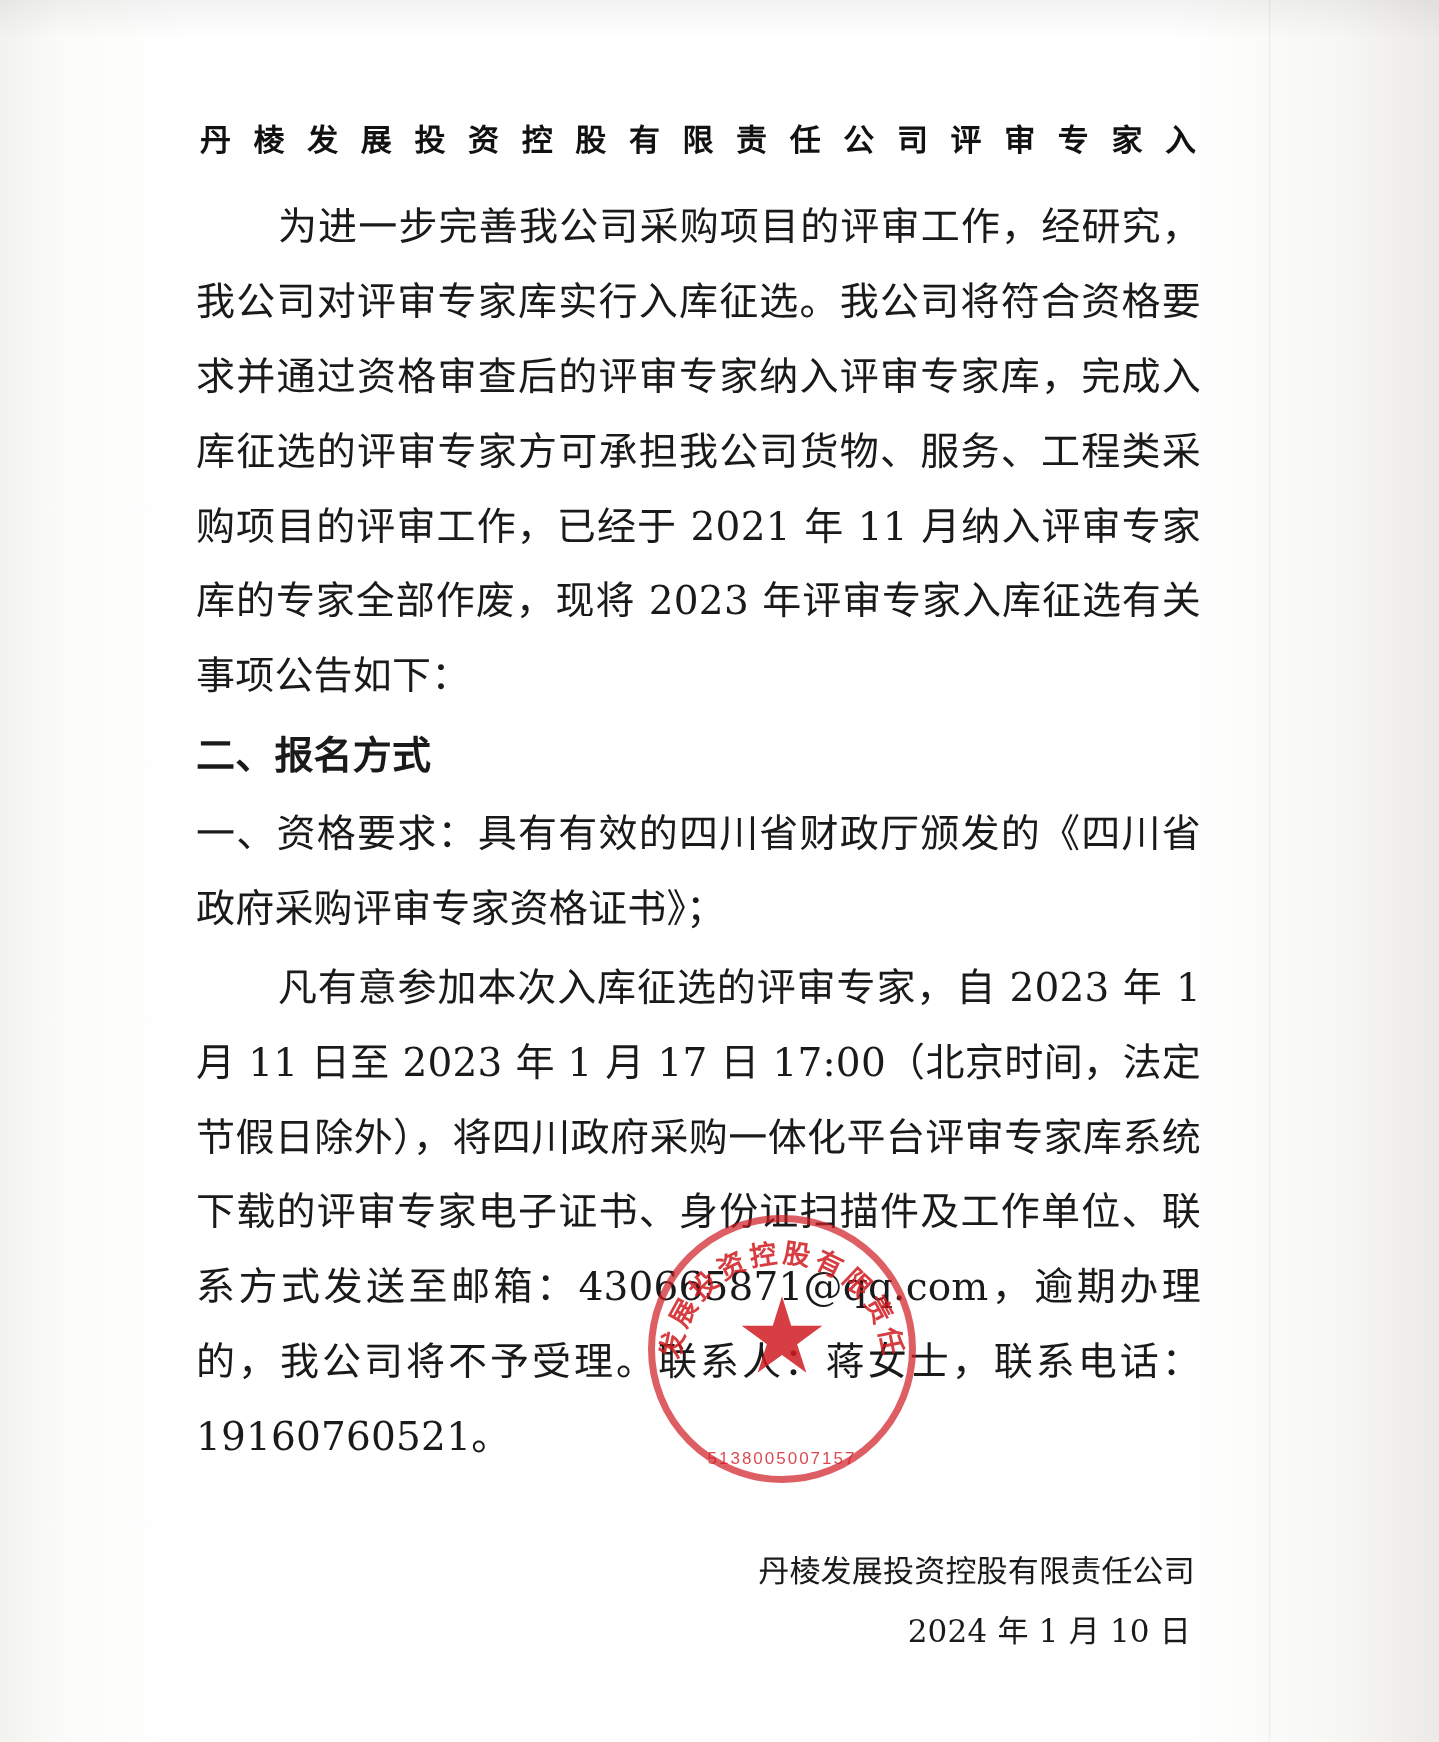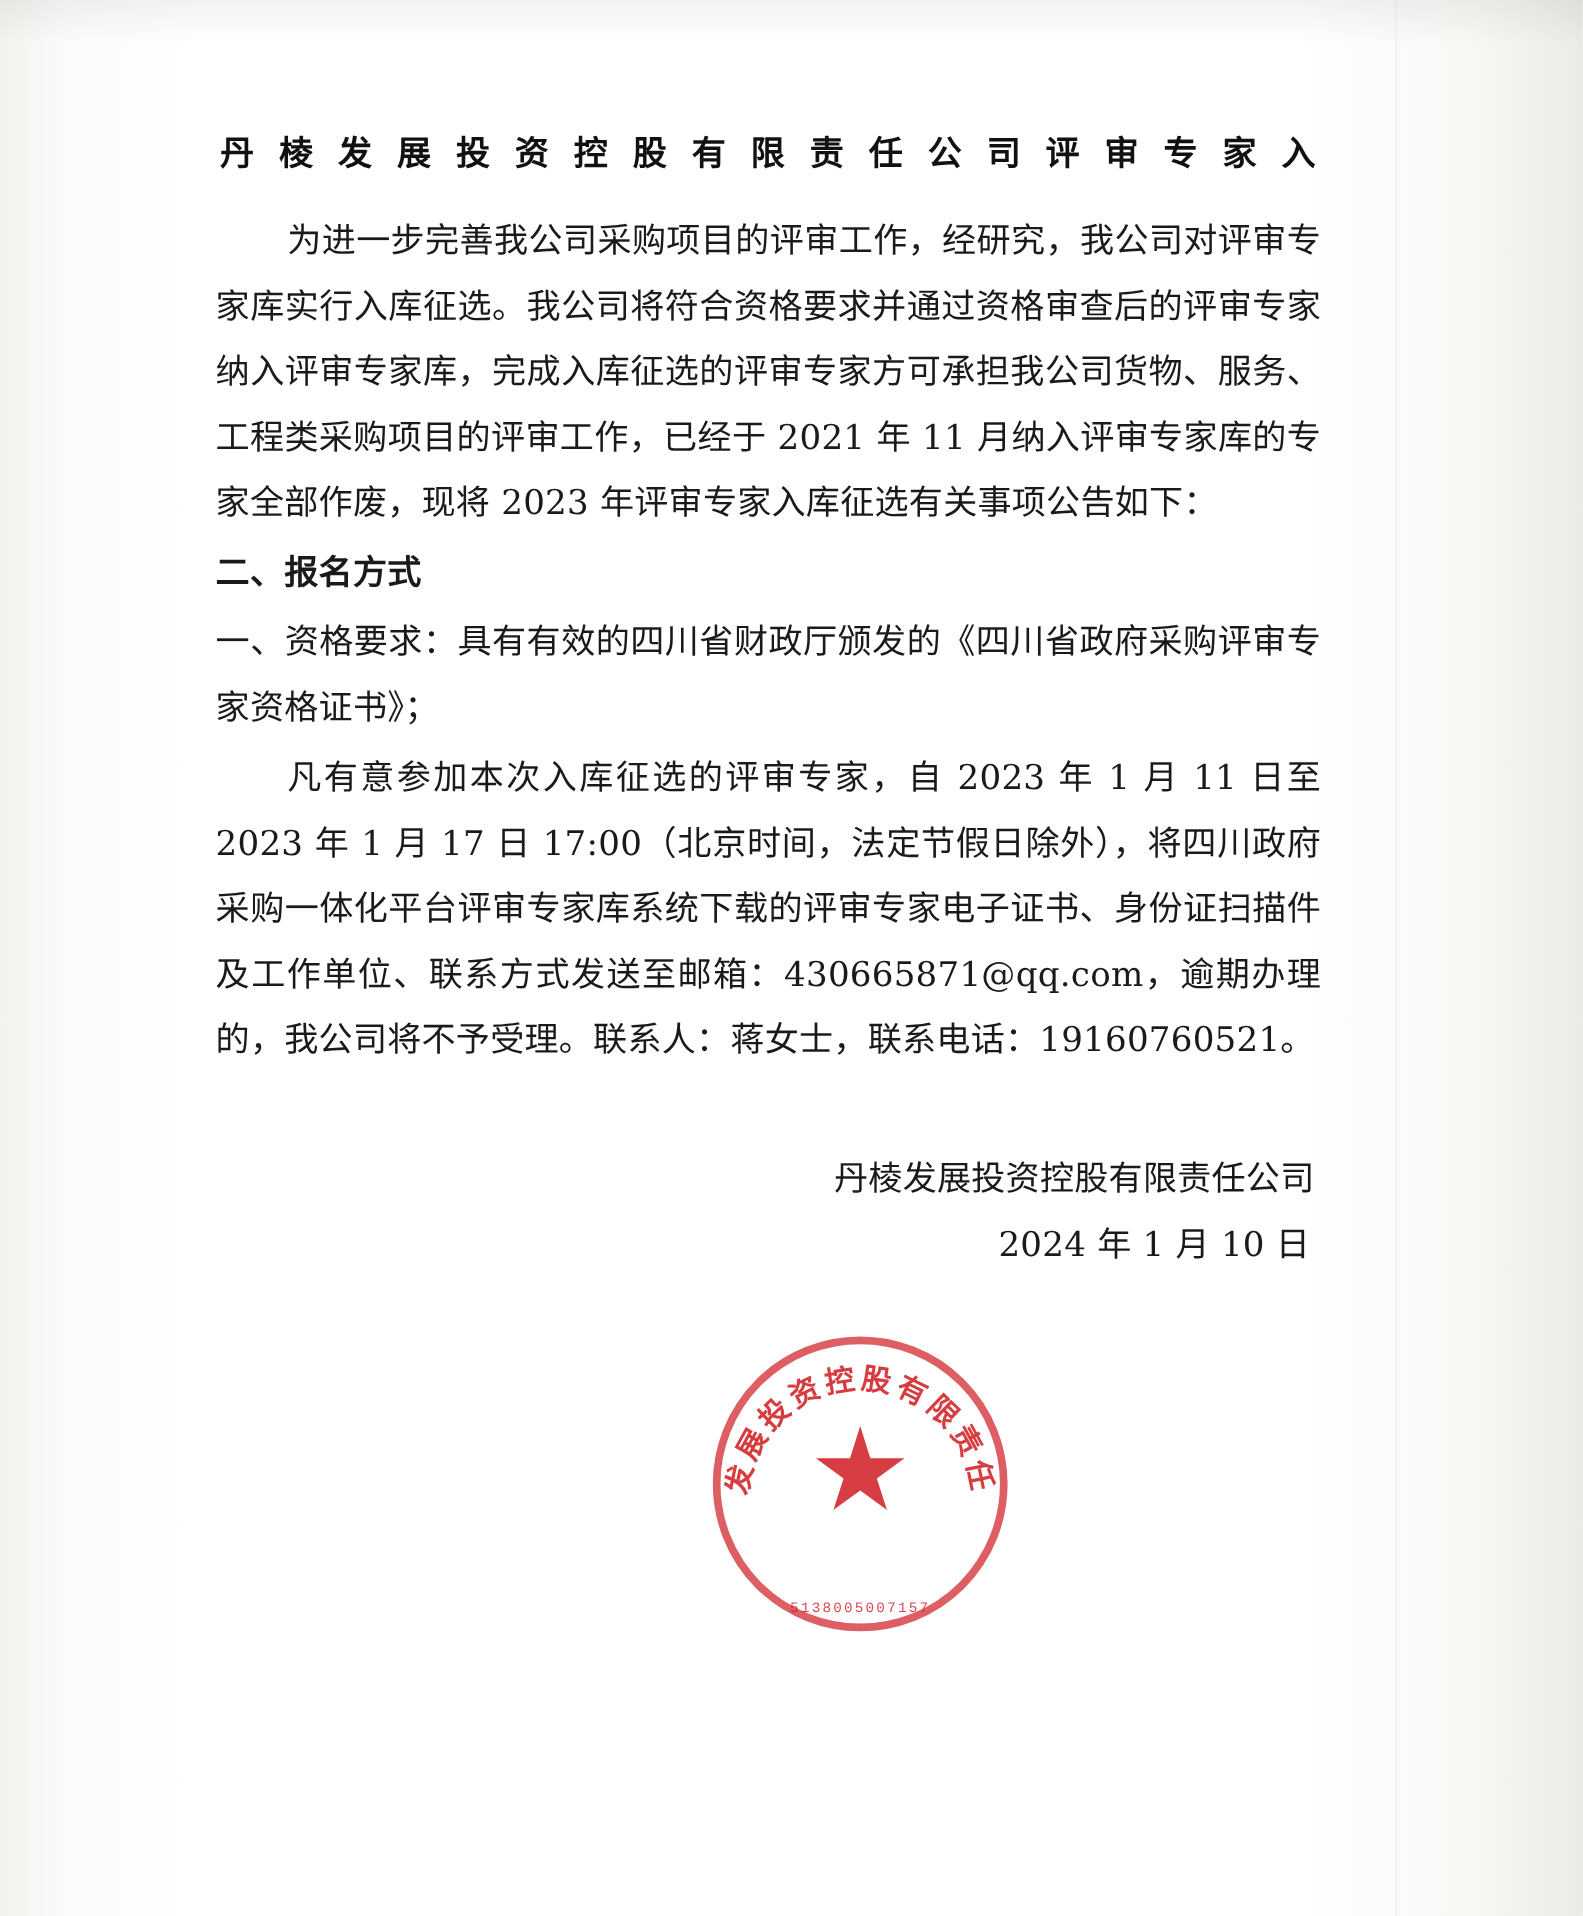--- a/index.html
+++ b/index.html
@@ -55,21 +55,21 @@
     line-height: 1.42;
     letter-spacing: 1px;
     color: #111;
     text-align: center;
     margin: 0 0 28px 0;
   }
   .doc-title .line1 { display: block; text-align: justify; text-align-last: justify; padding: 0 4px; }
   .doc-title .line2 { display: block; text-align: center; }
 
   p.body-text {
-    font-size: 31px;
+    font-size: 39px;
     line-height: 1.92;
     color: #1a1a1a;
     margin: 0 0 4px 0;
     text-align: justify;
     text-justify: inter-ideograph;
     letter-spacing: 0.2px;
   }
   p.indent { text-indent: 2.1em; }
 
   .sec-head {
@@ -128,22 +128,22 @@
   .seal .arc-text text {
     fill: rgba(208, 28, 34, 0.86);
     font-family: "DejaVu Sans", "Liberation Sans", sans-serif;
     font-weight: 700;
   }
   .seal .code {
     position: absolute;
     left: 0; right: 0;
     bottom: 14px;
     text-align: center;
-    font-family: Liberation Mono, monospace;
-    font-size: 13px;
+    font-family: Liberation Sans, sans-serif;
+    font-size: 17px;
     letter-spacing: 2px;
     color: rgba(208, 28, 34, 0.8);
   }
 </style>
 </head>
 <body>
 
 <div class="page">
 
   <div class="content">

